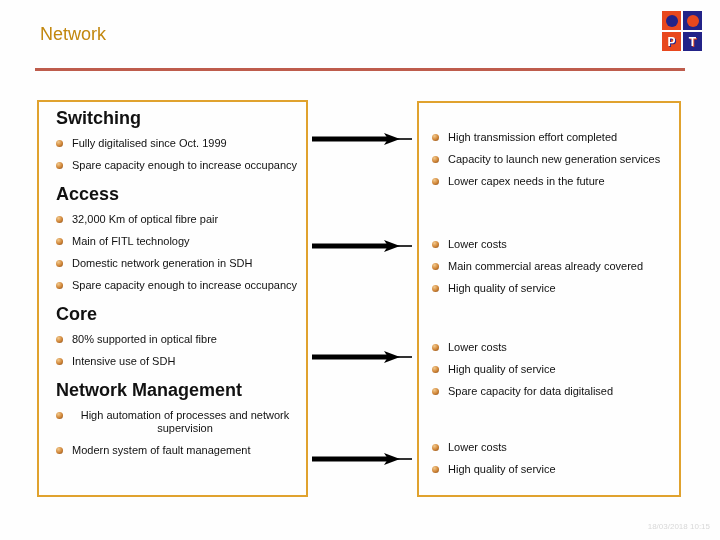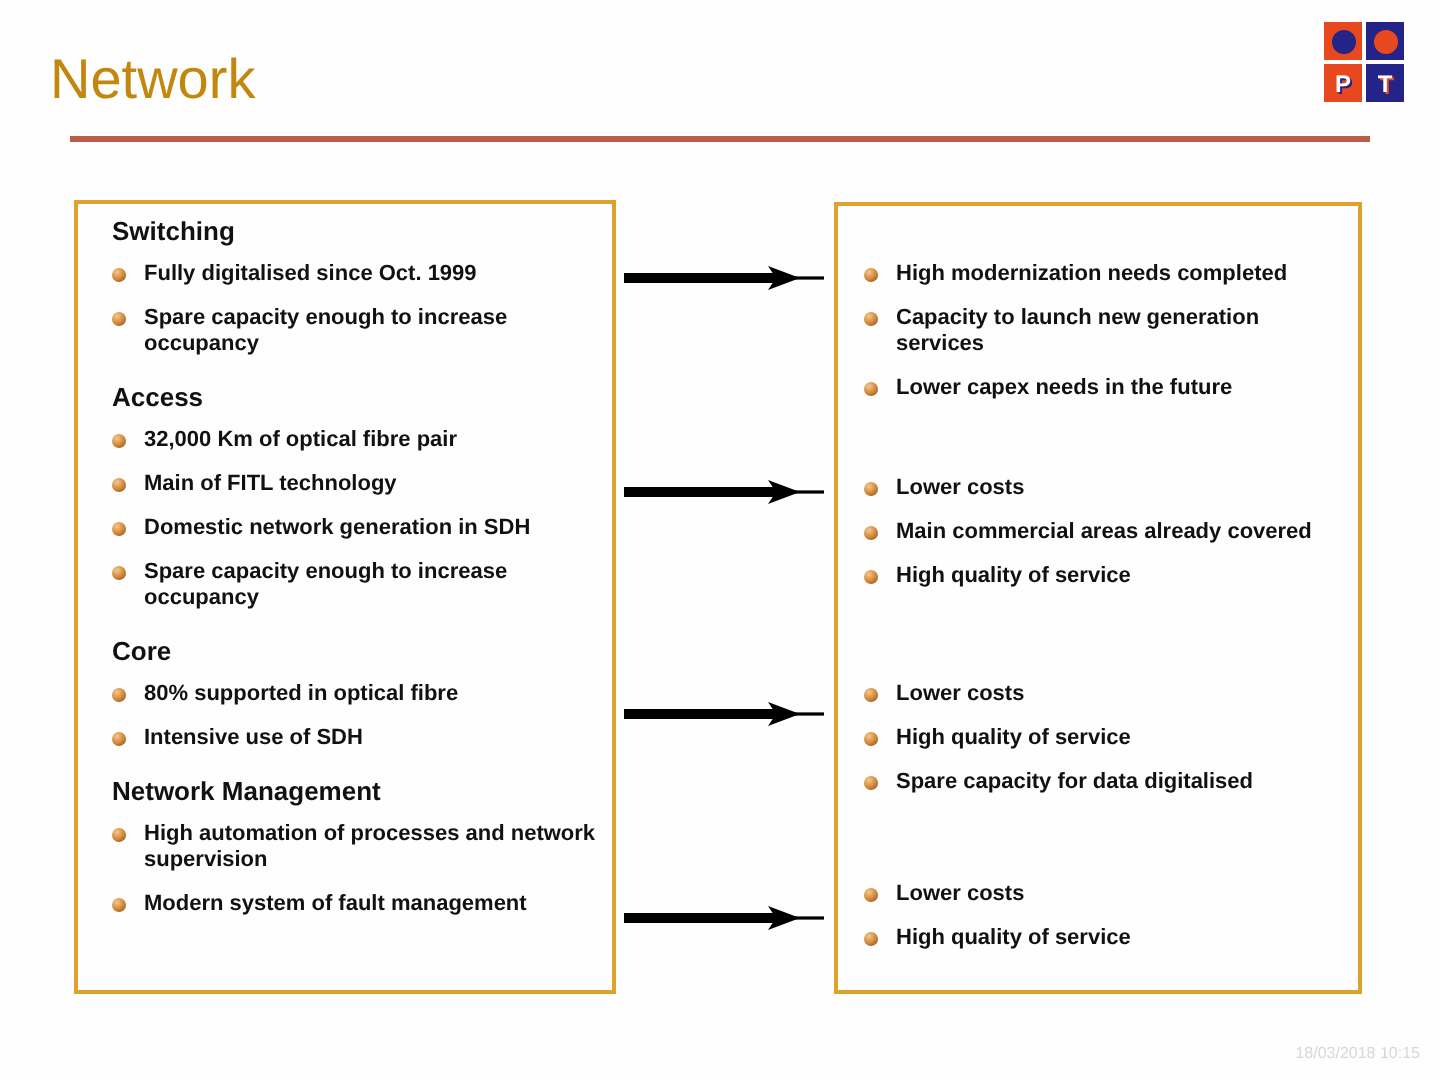--- a/index.html
+++ b/index.html
@@ -4,22 +4,22 @@
 <style>
   * { margin:0; padding:0; box-sizing:border-box; }
   html,body { width:720px; height:540px; }
   body {
     position:relative;
     background:#fefefe;
     font-family:"Liberation Sans", sans-serif;
     overflow:hidden;
   }
   .slide-title {
-    position:absolute; left:25px; top:24px;
-    font-size:28px; font-weight:400; color:#c2870e;
+    position:absolute; left:40px; top:24px;
+    font-size:18px; font-weight:400; color:#c2870e;
   }
   .title-rule {
     position:absolute; left:35px; top:68px;
     width:650px; height:3px; background:#be5c4c;
   }
   
   .logo {
     position:absolute; left:662px; top:11px;
     display:grid; grid-template-columns:19px 19px; grid-template-rows:19px 19px;
     gap:2px;
@@ -40,27 +40,27 @@
     position:absolute; border:2px solid #e0a22e; background:#fefefe;
   }
   .left-panel {
     left:37px; top:100px; width:271px; height:397px;
     padding:4px 8px 0 17px;
   }
   .right-panel {
     left:417px; top:101px; width:264px; height:396px;
   }
   .heading {
-    font-size:13px; font-weight:bold; color:#111;
+    font-size:18px; font-weight:bold; color:#111;
     margin:12px 0 8px 0;
   }
   .heading.first { margin-top:2px; }
   .item {
     display:flex; gap:9px; margin-bottom:9px;
-    font-size:11px; line-height:13px; font-weight:bold; color:#111;
+    font-size:11px; line-height:13px; font-weight:normal; color:#111;text-align:center;
   }
   .bullet {
     flex:none; width:7px; height:7px; border-radius:50%; margin-top:3px;
     background:radial-gradient(circle at 35% 30%, #f2c98c, #cf8436 55%, #7c4312);
   }
   .rgroup { position:absolute; left:13px; right:5px; }
   .g0 { top:28px; } .g1 { top:135px; } .g2 { top:238px; } .g3 { top:338px; }
   
   .arrow { position:absolute; left:312px; width:100px; height:14px; }
   .a0 { top:132px; } .a1 { top:239px; } .a2 { top:350px; } .a3 { top:452px; }
@@ -162,21 +162,21 @@
   <rect x="0" y="4.5" width="76" height="5" fill="#000"></rect>
   <polygon points="72,1 88,7 72,13 76,7" fill="#000"></polygon>
   <rect x="84" y="6.2" width="16" height="1.6" fill="#000"></rect>
 </svg>
 
 <div class="panel right-panel">
 
   <div class="rgroup g0">
     <div class="item">
       <span class="bullet"></span>
-      <span>High modernization needs completed</span>
+      <span>High transmission effort completed</span>
     </div>
     <div class="item">
       <span class="bullet"></span>
       <span>Capacity to launch new generation services</span>
     </div>
     <div class="item">
       <span class="bullet"></span>
       <span>Lower capex needs in the future</span>
     </div>
   </div>

